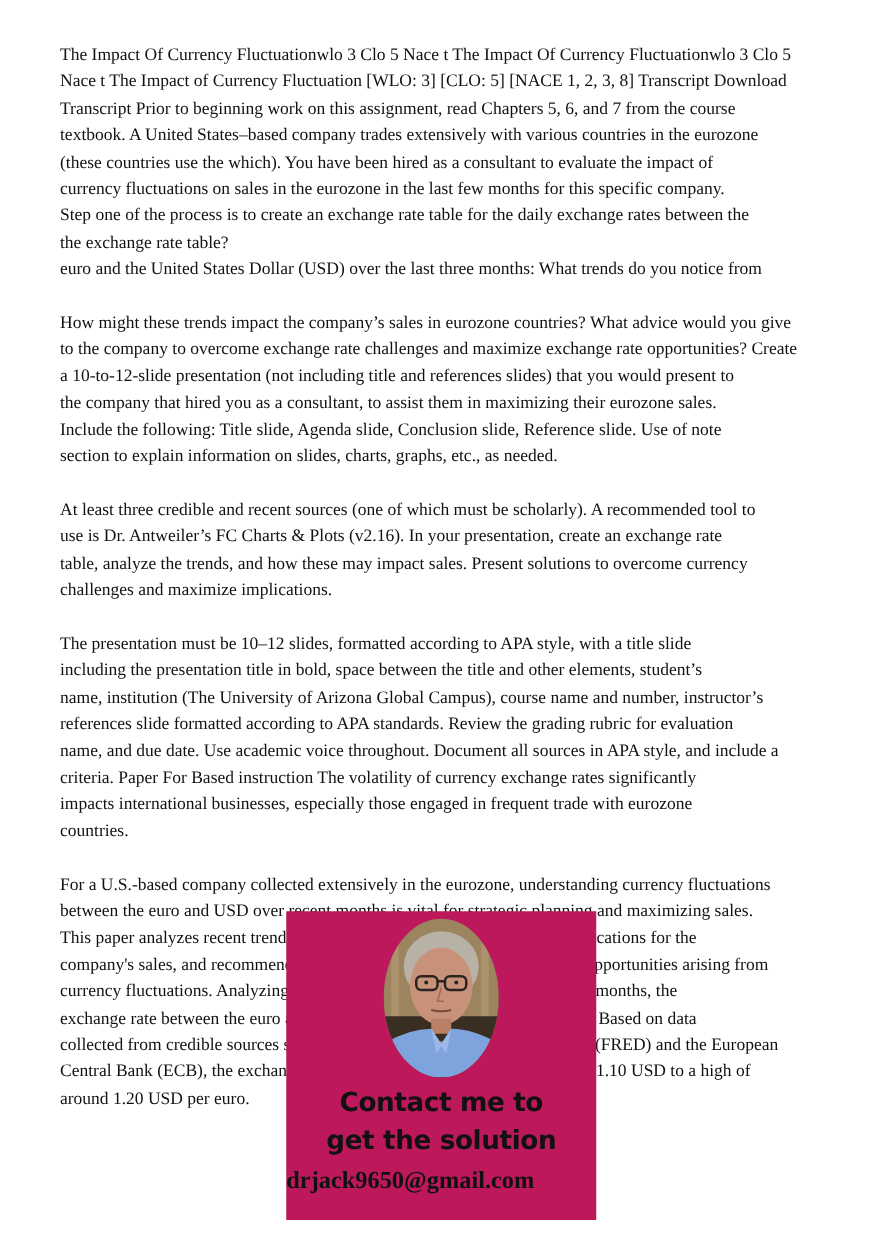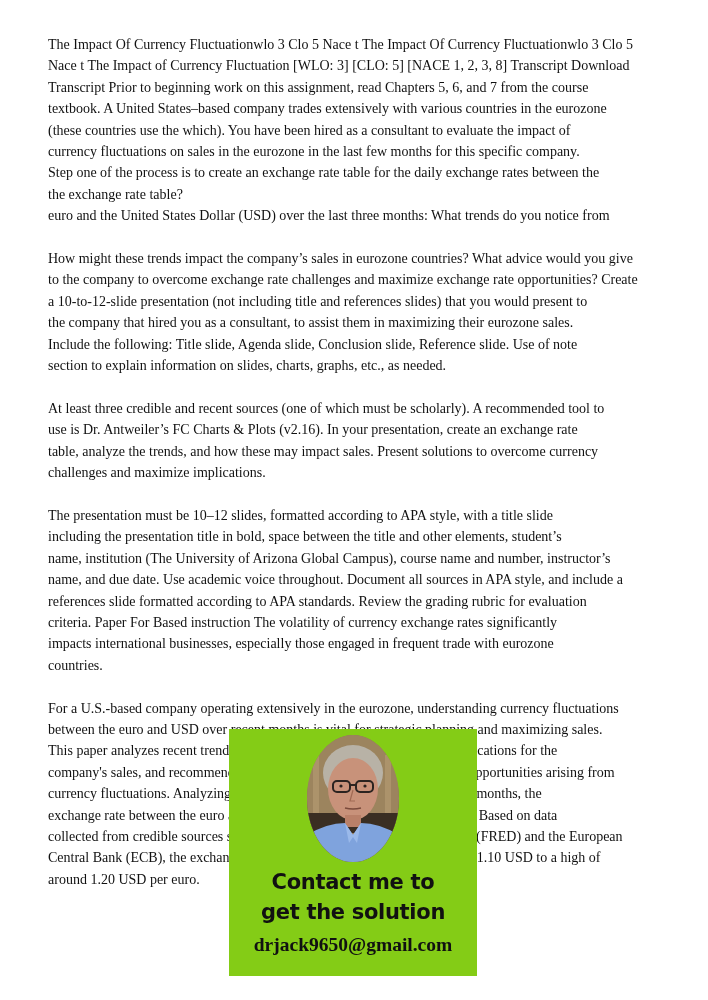--- a/index.html
+++ b/index.html
@@ -30,21 +30,21 @@
     .line {
       display: block;
       white-space: nowrap;
     }
     .promo {
       position: absolute;
       left: 229px;
       top: 729px;
       width: 248px;
       height: 247px;
-      background: #84cc16;
+      background: #be185d;
       box-sizing: border-box;
     }
     .portrait {
       position: absolute;
       left: 78px;
       top: 6px;
       width: 92px;
       height: 127px;
       border-radius: 50%;
       overflow: hidden;
@@ -67,21 +67,20 @@
       line-height: 30px;
       color: #111111;
       letter-spacing: -0.3px;
     }
     .promo-headline .hl-line { display: block; }
     .promo-email {
       position: absolute;
       left: 0;
       top: 203px;
       width: 248px;
-      text-align: center;
       font-family: "Liberation Serif", "DejaVu Serif", serif;
       font-weight: bold;
       font-size: 19.5px;
       line-height: 26px;
       color: #111111;
     }
   </style>
 </head>
 <body>
 
@@ -108,28 +107,28 @@
   <p class="para">
     <span class="line">At least three credible and recent sources (one of which must be scholarly). A recommended tool to</span>
     <span class="line">use is Dr. Antweiler’s FC Charts &amp; Plots (v2.16). In your presentation, create an exchange rate</span>
     <span class="line">table, analyze the trends, and how these may impact sales. Present solutions to overcome currency</span>
     <span class="line">challenges and maximize implications.</span>
   </p>
   <p class="para">
     <span class="line">The presentation must be 10–12 slides, formatted according to APA style, with a title slide</span>
     <span class="line">including the presentation title in bold, space between the title and other elements, student’s</span>
     <span class="line">name, institution (The University of Arizona Global Campus), course name and number, instructor’s</span>
+    <span class="line">references slide formatted according to APA standards. Review the grading rubric for evaluation</span>
     <span class="line">name, and due date. Use academic voice throughout. Document all sources in APA style, and include a</span>
-    <span class="line">references slide formatted according to APA standards. Review the grading rubric for evaluation</span>
     <span class="line">criteria. Paper For Based instruction The volatility of currency exchange rates significantly</span>
     <span class="line">impacts international businesses, especially those engaged in frequent trade with eurozone</span>
     <span class="line">countries.</span>
   </p>
   <p class="para">
-    <span class="line">For a U.S.-based company operating extensively in the eurozone, understanding currency fluctuations</span>
+    <span class="line">For a U.S.-based company collected extensively in the eurozone, understanding currency fluctuations</span>
     <span class="line">between the euro and USD over recent months is vital for strategic planning and maximizing sales.</span>
     <span class="line">This paper analyzes recent trends in the euro-USD exchange rate, their implications for the</span>
     <span class="line">company's sales, and recommends strategies to mitigate risks and leverage opportunities arising from</span>
     <span class="line">currency fluctuations. Analyzing the daily exchange rates over the last three months, the</span>
     <span class="line">exchange rate between the euro and USD has exhibited notable fluctuations. Based on data</span>
     <span class="line">collected from credible sources such as the Federal Reserve Economic Data (FRED) and the European</span>
     <span class="line">Central Bank (ECB), the exchange rate ranged from a low of approximately 1.10 USD to a high of</span>
     <span class="line">around 1.20 USD per euro.</span>
   </p>
 </div>

